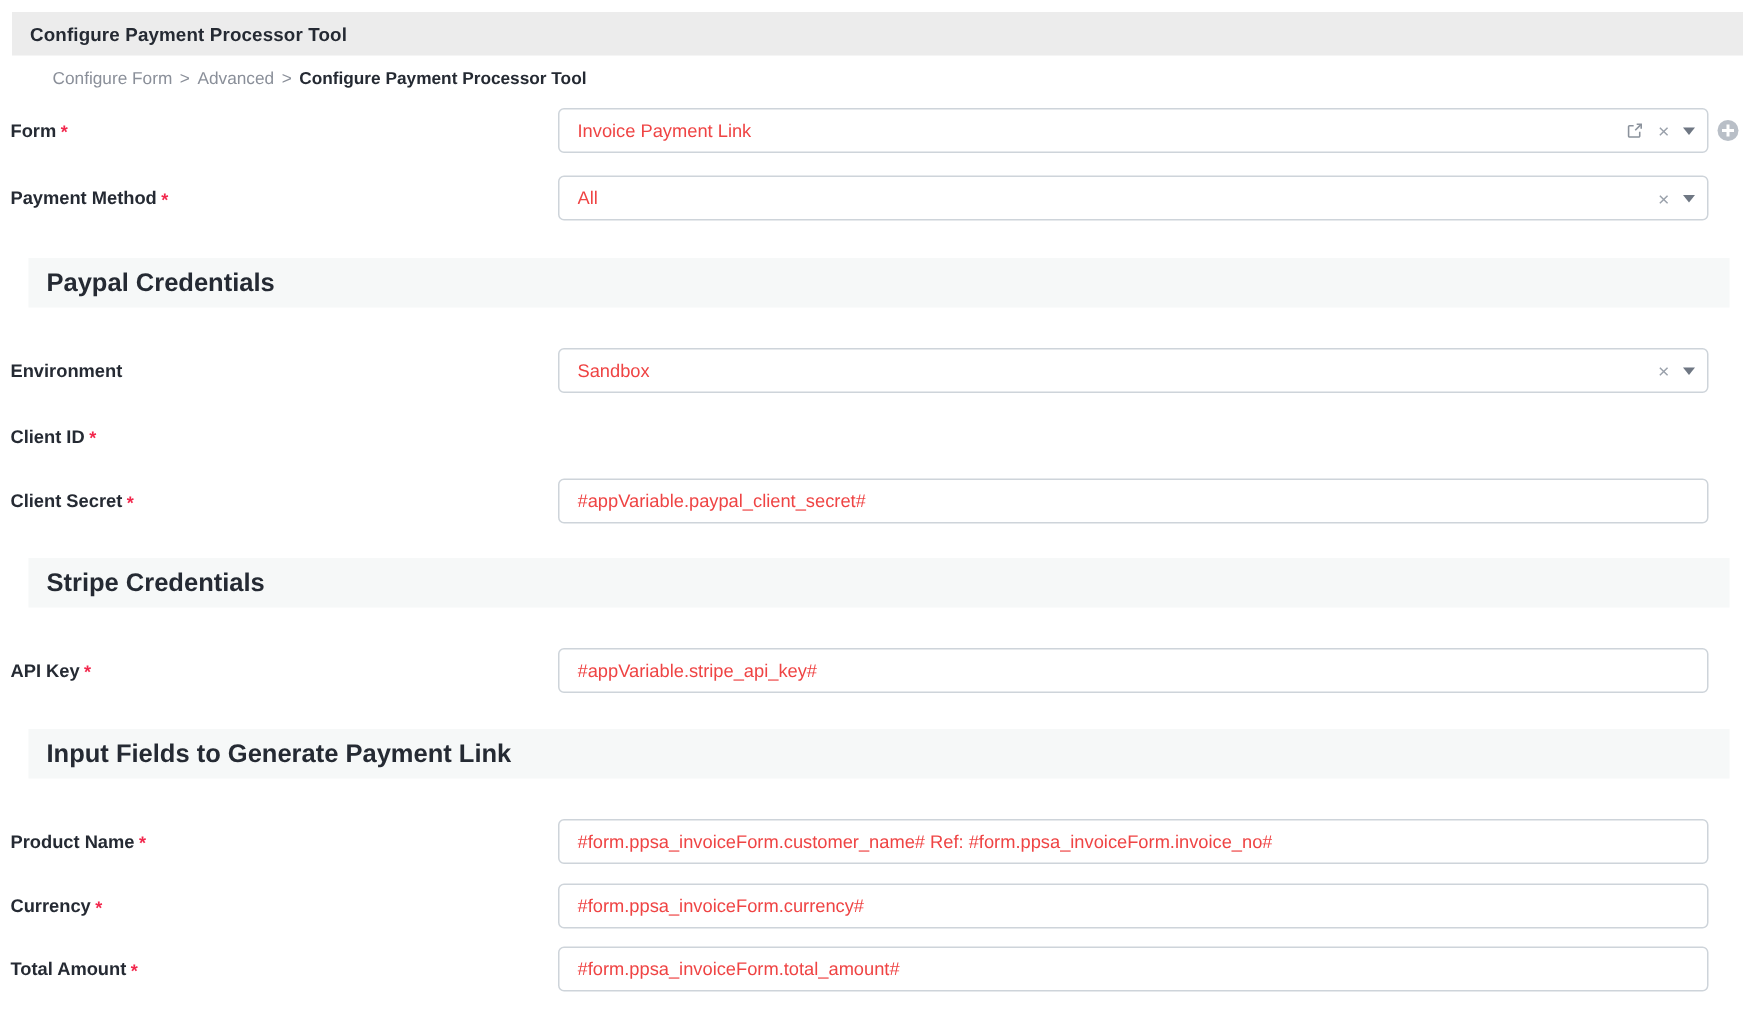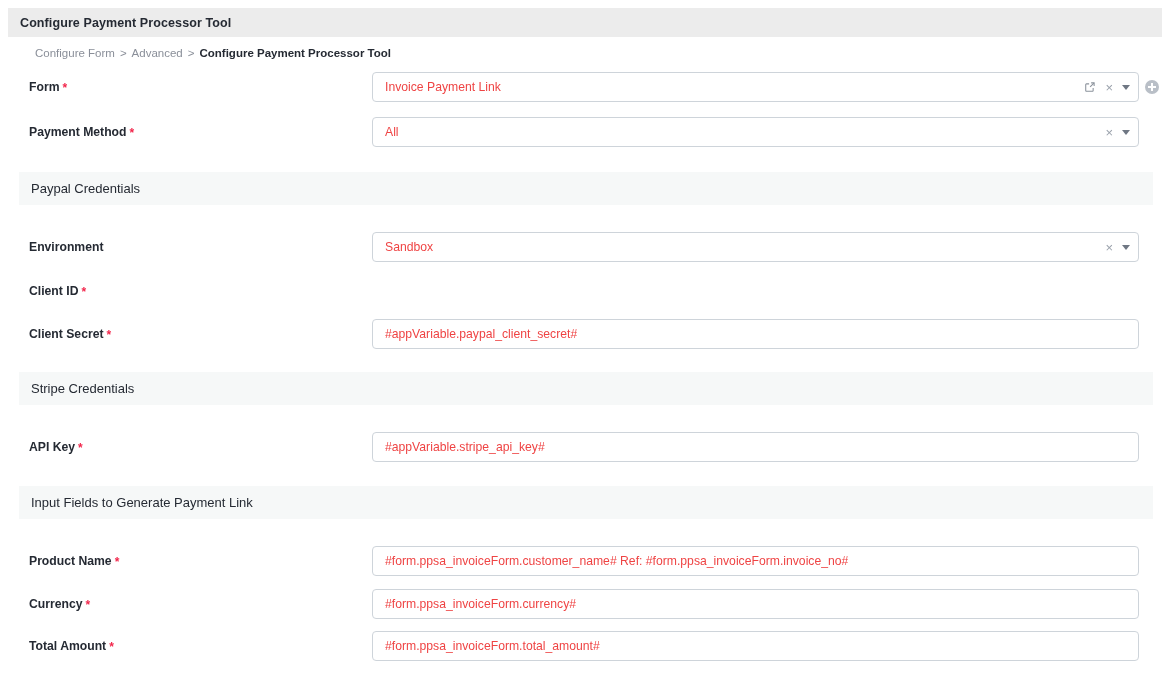--- a/index.html
+++ b/index.html
@@ -68,21 +68,21 @@
 
   
   .form-row {
     position: absolute;
     left: 0;
     width: 1162px;
     height: 30px;
   }
   .row-label {
     position: absolute;
-    left: 29px;
+    left: 7px;
     top: 0;
     height: 30px;
     line-height: 30px;
     font-size: 12.2px;
     font-weight: bold;
     color: #252a33;
     white-space: nowrap;
   }
   .req-star {
     color: #f2274c;
@@ -178,22 +178,22 @@
     left: 19px;
     width: 1134px;
     height: 33px;
     background: #f6f8f8;
     display: flex;
     align-items: center;
     padding-left: 12px;
     box-sizing: border-box;
   }
   .section-bar .section-text {
-    font-size: 13px;
-    font-weight: normal;
+    font-size: 17px;
+    font-weight: bold;
     color: #252a33;
   }
 </style>
 </head>
 <body>
 
 <div class="page">
 
   <div class="title-bar">
     <span class="title-text">Configure Payment Processor Tool</span>

